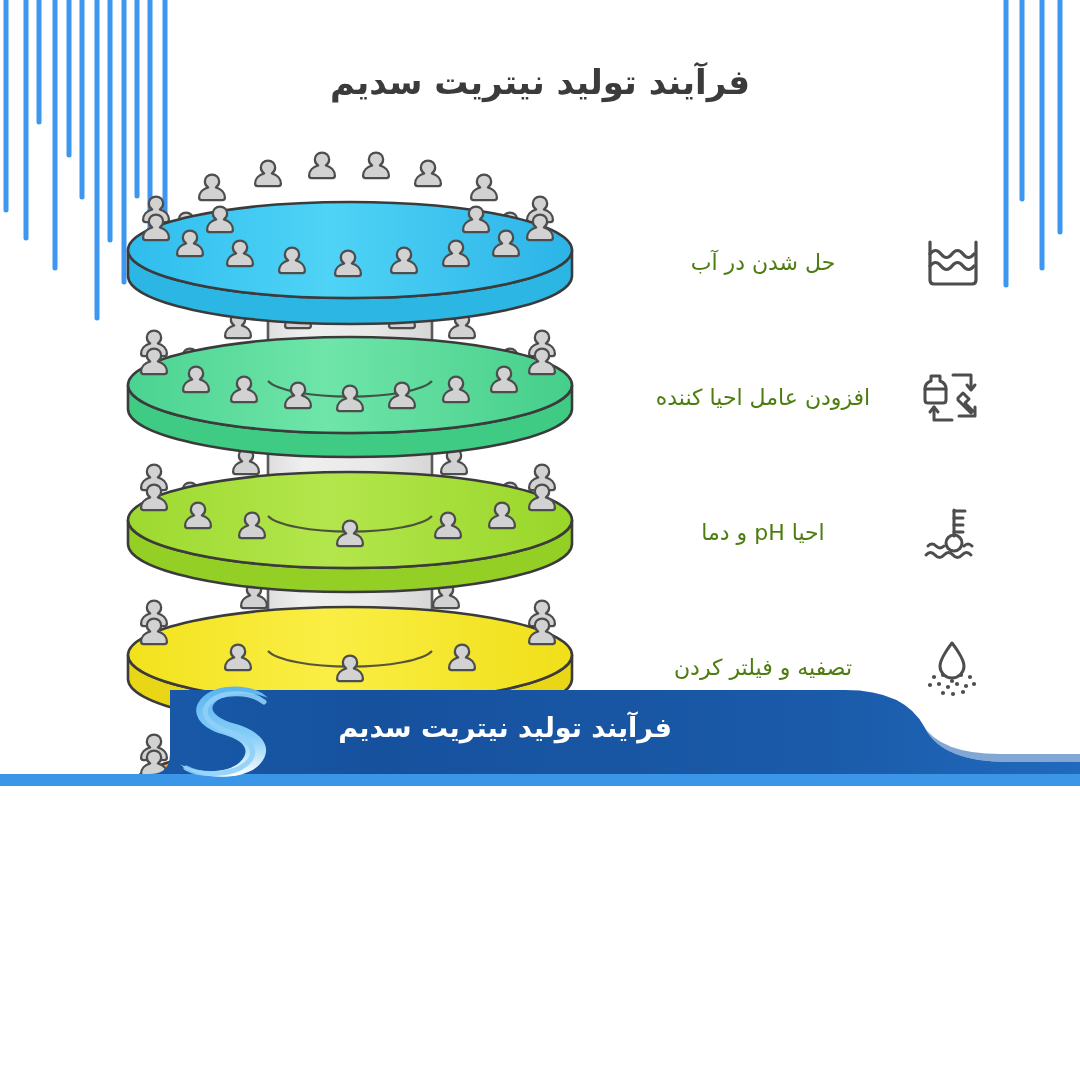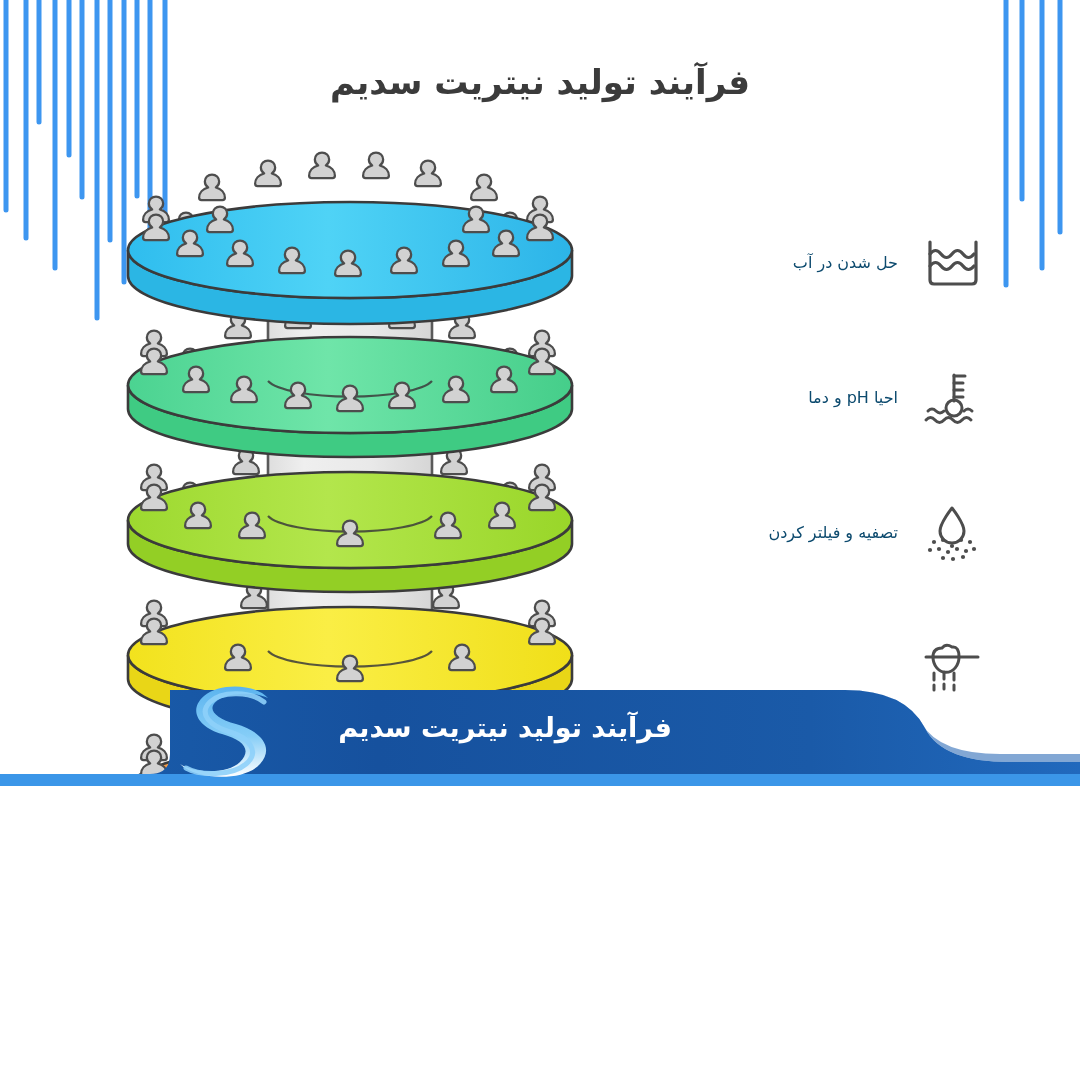--- a/index.html
+++ b/index.html
@@ -70,24 +70,24 @@
     height: 70px;
     flex: 0 0 70px;
     display: flex;
     align-items: center;
     justify-content: center;
   }
   .step-label {
     margin-right: 0;
     margin-left: 0;
     padding-left: 18px;
-    font-size: 16px;
-    color: #0c4a6e;
+    font-size: 22px;
+    color: #4d7c0f;
     direction: rtl;
-    text-align: right;
+    text-align: center;
     flex: 1 1 auto;
     white-space: nowrap;
     order: -1;
   }
   .step-row {
     direction: rtl;
   }
   .step-label {
     order: 0;
     padding-right: 20px;
@@ -322,20 +322,41 @@
           <g fill="none" stroke="#4d4d4d" stroke-width="3.2" stroke-linecap="round" stroke-linejoin="round">
             <path d="M8 8 L8 46 Q8 50 12 50 L50 50 Q54 50 54 46 L54 8"></path>
             <path d="M8 20 q5.5 -7 11 0 t11 0 t11 0 t11 0"></path>
             <path d="M8 32 q5.5 -7 11 0 t11 0 t11 0 t11 0"></path>
           </g>
         </svg>
       </div>
       <div class="step-label">حل شدن در آب</div>
     </div>
 
+    <div class="step-row">
+      <div class="step-icon">
+        <svg width="62" height="60" viewBox="0 0 62 60">
+          <g fill="none" stroke="#4d4d4d" stroke-width="3" stroke-linecap="round" stroke-linejoin="round">
+
+            <path d="M9 8 h9 v5 q6 2 6 8 v11 q0 3 -3 3 h-15 q-3 0 -3 -3 v-11 q0 -6 6 -8 z"></path>
+            <path d="M3 21 h21"></path>
+
+            <path d="M31 7 h18 v14"></path>
+            <path d="M45 17 l4 5 l4 -5"></path>
+
+            <path d="M36 30 l5 -5 l6 6 l-4 4 l8 8 l-2 2 l-13 -13 z"></path>
+            <path d="M37 48 h16 v-9"></path>
+
+            <path d="M30 52 h-18 v-13"></path>
+            <path d="M8 44 l4 -5 l4 5"></path>
+          </g>
+        </svg>
+      </div>
+      <div class="step-label">افزودن عامل احیا کننده</div>
+    </div>
 
     <div class="step-row">
       <div class="step-icon">
         <svg width="62" height="62" viewBox="0 0 62 62">
           <g fill="none" stroke="#4d4d4d" stroke-width="3" stroke-linecap="round" stroke-linejoin="round">
 
             <path d="M32 8 v26"></path>
             <circle cx="32" cy="41" r="8"></circle>
             <path d="M32 9 h11"></path>
             <path d="M32 16 h9"></path>

